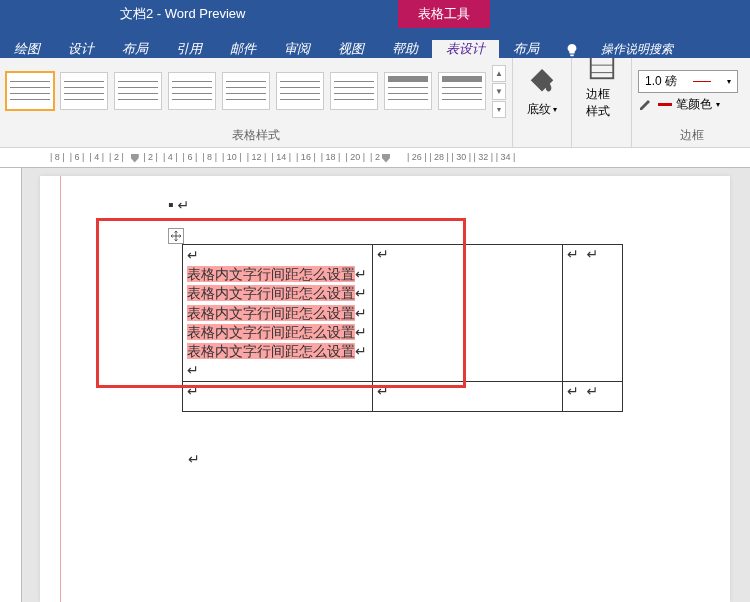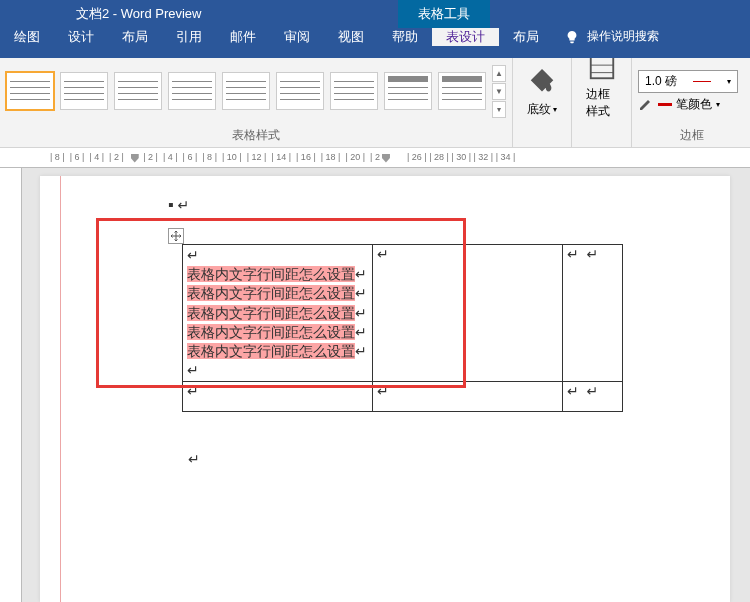--- a/index.html
+++ b/index.html
@@ -1,25 +1,25 @@
 <!DOCTYPE html>
 <html><head>
 <meta charset="utf-8">
 <style>
   * { margin: 0; padding: 0; box-sizing: border-box; }
   body { font-family: "Microsoft YaHei", Arial, sans-serif; font-size: 12px; background: #fff; overflow: hidden; width: 750px; height: 602px; position: relative; }
   
   .title-bar { background: #2b579a; color: #fff; height: 28px; display: flex; align-items: center; }
-  .title-text { padding-left: 76px; font-size: 13px; }
-  .contextual-tab { margin-left: auto; margin-right: 260px; background: #0369a1; height: 100%; display: flex; align-items: center; padding: 0 20px; font-size: 13px; }
-  
-  .tabs-bar { background: #2b579a; color: #fff; height: 30px; display: flex; align-items: flex-start; }
+  .title-text { padding-left: 120px; font-size: 13px; }
+  .contextual-tab { margin-left: auto; margin-right: 260px; background: #be185d; height: 100%; display: flex; align-items: center; padding: 0 20px; font-size: 13px; }
+  
+  .tabs-bar { background: #2b579a; color: #fff; height: 30px; display: flex; align-items: flex-end; font-style: italic; }
   .tab { padding: 0 14px; display: flex; align-items: center; font-size: 13px; cursor: pointer; }
   .tab.active { background: #f3f3f3; color: #4c1d95; }
-  .tell-me { display: flex; align-items: center; gap: 8px; padding: 0 12px; }
+  .tell-me { display: flex; align-items: center; gap: 22px; padding: 0 12px; }
   .lightbulb { width: 14px; height: 14px; }
   
   .ribbon { background: #f3f3f3; height: 90px; border-bottom: 1px solid #d4d4d4; display: flex; }
   .ribbon-group { border-right: 1px solid #d4d4d4; display: flex; flex-direction: column; }
   .group-content { flex: 1; display: flex; align-items: center; padding: 4px 6px; gap: 6px; overflow: hidden; }
   .group-label { text-align: center; font-size: 12px; color: #666; padding: 3px 0; }
   
   .style-thumb { width: 48px; height: 38px; border: 1px solid #ccc; background: #fff; display: inline-block; cursor: pointer; position: relative; }
   .style-thumb.sel { border: 1px solid #f7a834; outline: 1px solid #f7a834; }
   .thumb-grid { position: absolute; inset: 3px; }

